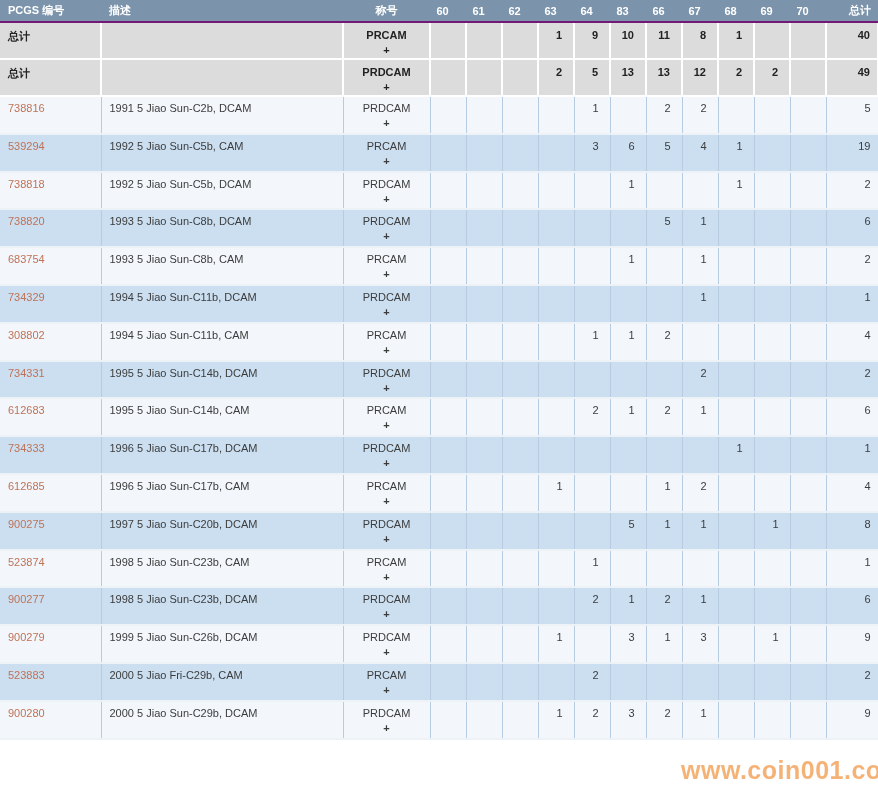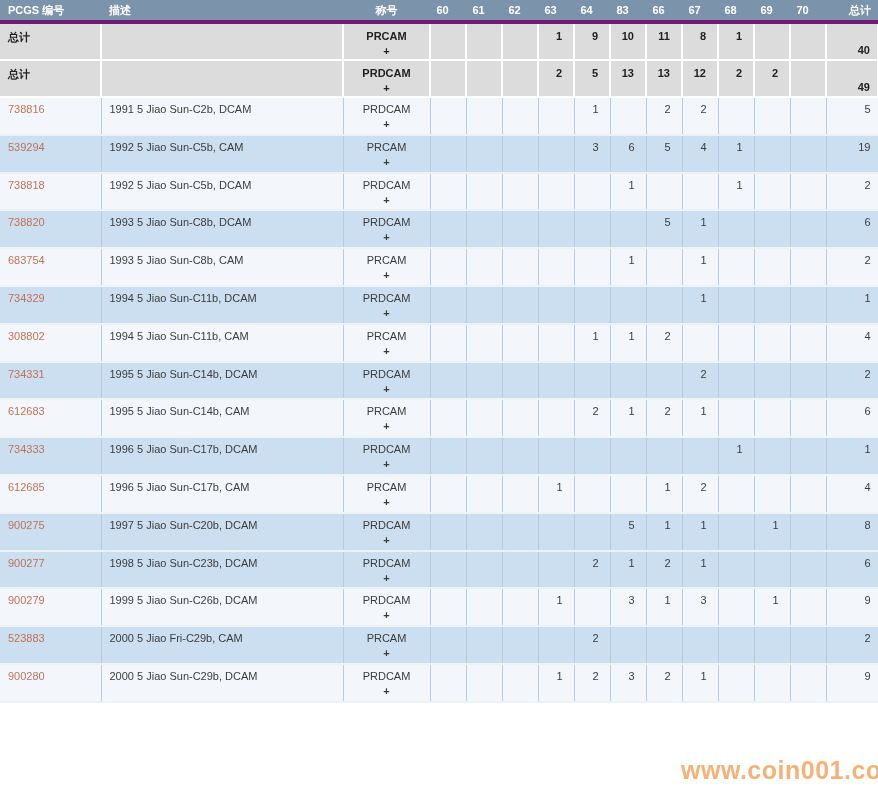--- a/index.html
+++ b/index.html
@@ -40,21 +40,21 @@
     table-layout: fixed;
     border-collapse: collapse;
   }
   thead th {
     background: #7b93ab;
     color: #ffffff;
     font-size: 11px;
     font-weight: bold;
     height: 22px;
     vertical-align: middle;
-    border-bottom: 4px solid #701a75;
+    border-bottom: 2px solid #701a75;
     white-space: nowrap;
     overflow: hidden;
   }
   th.h-num   { text-align: left;  padding-left: 8px; }
   th.h-desc  { text-align: left;  padding-left: 8px; }
   th.h-desig { text-align: center; }
   th.h-grade { padding-right: 11px; }
   th.h-total { text-align: right; padding-right: 7px; }
 
   
@@ -64,21 +64,21 @@
     vertical-align: top;
     border-right: 2px solid #ffffff;
     border-bottom: 2px solid #ffffff;
     font-size: 11px;
     color: #222222;
     overflow: hidden;
   }
   tr.summary td.c-label { font-weight: bold; padding: 6px 0 0 8px; }
   tr.summary td.c-desig { font-weight: bold; text-align: center; padding-top: 5px; line-height: 15px; }
   tr.summary td.c-grade { font-weight: bold; text-align: right; padding: 6px 11px 0 0; }
-  tr.summary td.c-total { font-weight: bold; text-align: right; padding: 20px 7px 0 0; }
+  tr.summary td.c-total { font-weight: bold; text-align: right; padding: 6px 7px 0 0; }
 
   
   tr.data td {
     height: 37.8px;
     vertical-align: top;
     border-right: 1px solid #b7cce0;
     border-bottom: 2px solid #edf2f7;
     font-size: 11px;
     color: #3c3c3c;
     overflow: hidden;
@@ -448,20 +448,42 @@
           <td class="c-grade"></td>
           <td class="c-grade"></td>
           <td class="c-grade">5</td>
           <td class="c-grade">1</td>
           <td class="c-grade">1</td>
           <td class="c-grade"></td>
           <td class="c-grade">1</td>
           <td class="c-grade"></td>
           <td class="c-total">8</td>
         </tr>
+        <tr class="data base">
+    <td class="c-num">
+      <a>523874</a>
+    </td>
+    <td class="c-desc">1998 5 Jiao Sun-C23b, CAM</td>
+    <td class="c-desig">
+      <div class="desig-name">PRCAM</div>
+      <div class="desig-plus">+</div>
+    </td>
+  <td class="c-grade"></td>
+          <td class="c-grade"></td>
+          <td class="c-grade"></td>
+          <td class="c-grade"></td>
+          <td class="c-grade">1</td>
+          <td class="c-grade"></td>
+          <td class="c-grade"></td>
+          <td class="c-grade"></td>
+          <td class="c-grade"></td>
+          <td class="c-grade"></td>
+          <td class="c-grade"></td>
+          <td class="c-total">1</td>
+        </tr>
         <tr class="data alt">
     <td class="c-num">
       <a>900277</a>
     </td>
     <td class="c-desc">1998 5 Jiao Sun-C23b, DCAM</td>
     <td class="c-desig">
       <div class="desig-name">PRDCAM</div>
       <div class="desig-plus">+</div>
     </td>
   <td class="c-grade"></td>

